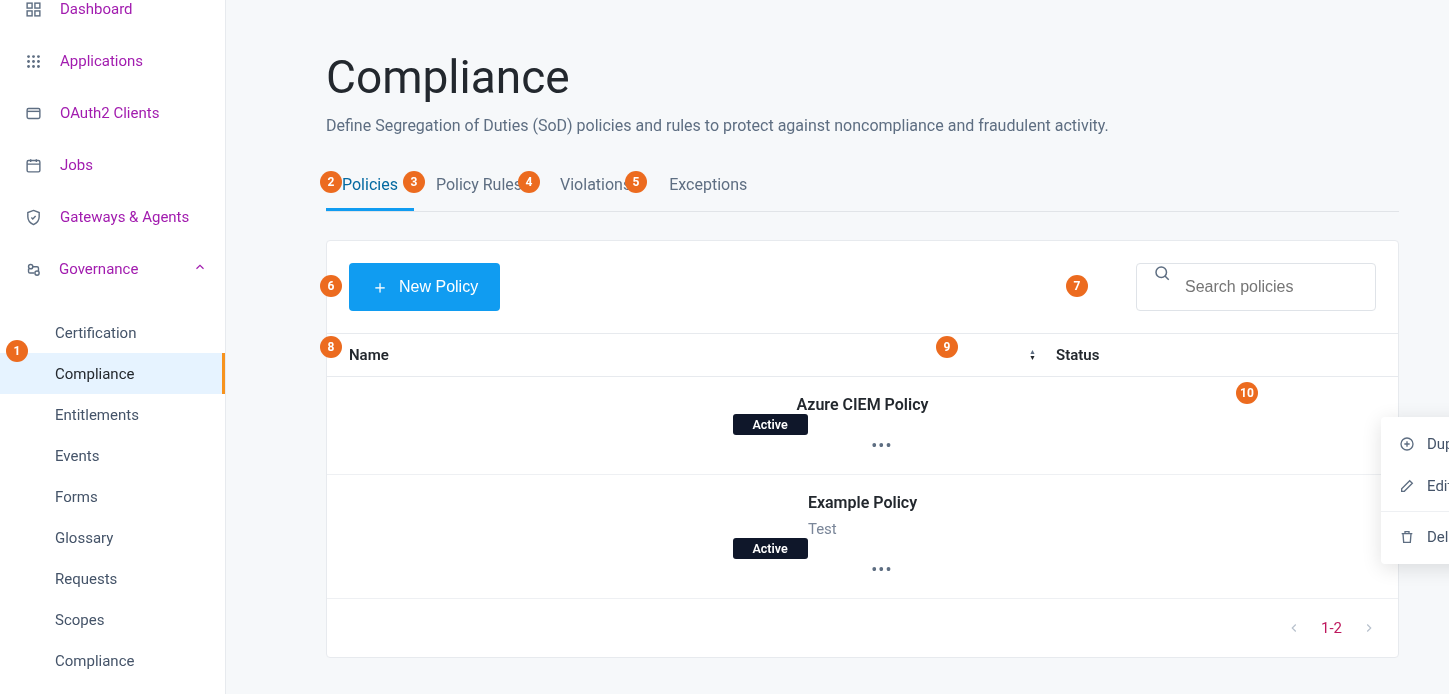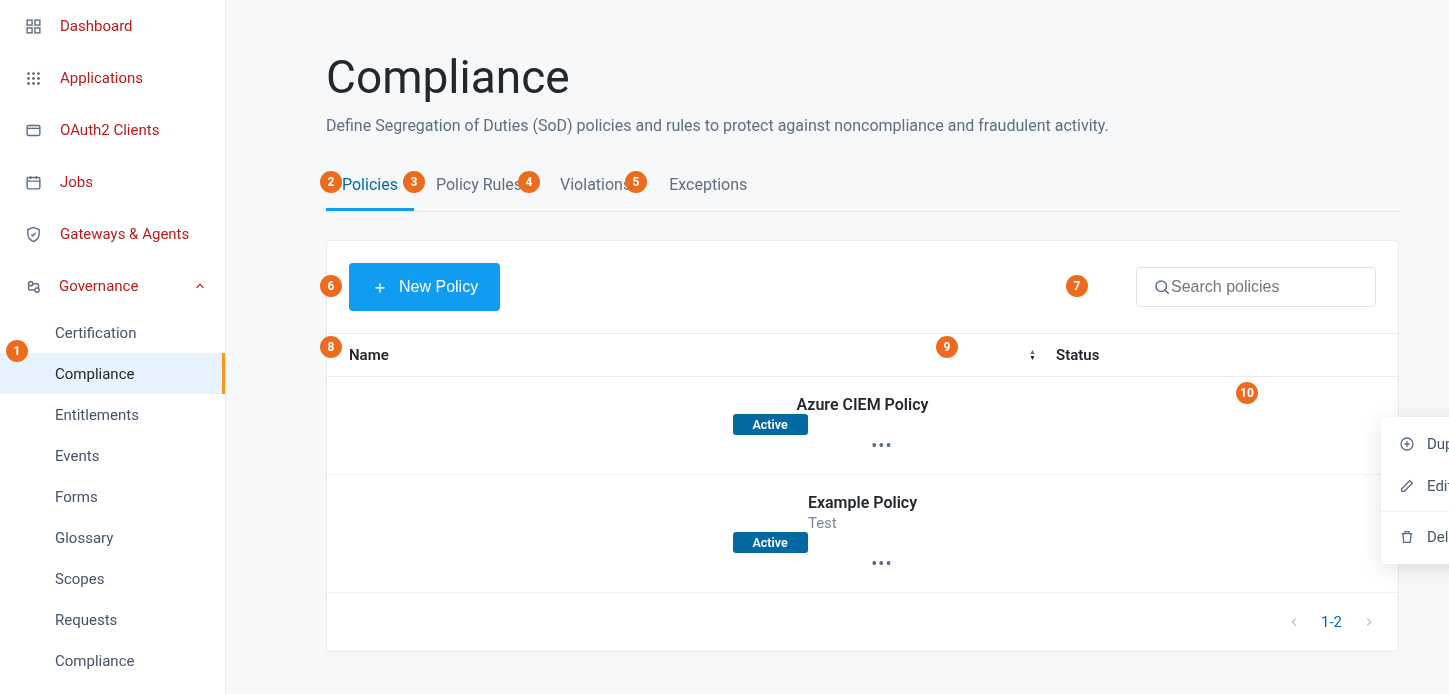--- a/index.html
+++ b/index.html
@@ -15,24 +15,24 @@
   
   .sidebar {
     width: 226px;
     background: #fff;
     border-right: 1px solid #e7eaee;
     padding-top: 0;
     overflow-y: auto;
   }
   .side-item {
     display: flex;
-    align-items: center;
+    align-items: flex-start;
     height: 52px;
     padding: 0 18px 0 24px;
-    color: #b91c1c;
+    color: #a21caf;
     font-size: 15px;
     cursor: pointer;
     gap: 18px;
   }
   .side-item .icon { width: 18px; height: 18px; display:flex; align-items:center; justify-content:center; color:#5e6e82;}
   .side-item.expandable { justify-content: space-between; }
   .side-item .left { display:flex; align-items:center; gap:17px;}
   .chevron { width:14px; height:14px; }
   .sub-item {
     display:flex;
@@ -93,24 +93,24 @@
     font-size: 16px;
     display:flex;
     align-items:center;
     gap: 10px;
     cursor:pointer;
   }
   .btn-primary .plus { font-size: 18px; font-weight: 300; }
   .search-wrap {
     border:1px solid #dfe3e8;
     border-radius:4px;
-    height:40px;
-    display:flex;
-    align-items:center;
+    height:48px;
+    display:flex;
     padding: 0 16px;
+    gap: 14px;
     width: 240px;
   }
   .search-wrap input {
     border:none;
     outline:none;
     font-size:16px;
     color:#5e6e82;
     width:100%;
   }
   .search-wrap .sicon { width:18px;height:18px; color:#5e6e82;}
@@ -132,38 +132,38 @@
     display:flex;
     align-items:center;
     padding: 18px 22px;
     border-bottom:1px solid #eef0f3;
     position:relative;
     flex-direction:column;
   }
   .table-row:first-of-type { background:#f7f9fb; }
   .row-name { flex:1; }
   .row-title { font-size:16px; font-weight:600; color:#23282e; }
-  .row-sub { font-size:15px; color:#7a8699; margin-top:2px;}
+  .row-sub { font-size:15px; color:#7a8699; margin-top:8px;}
   .badge {
-    background:#0369a1;
+    background:#0f172a;
     color:#fff;
     font-size:12.5px;
     font-weight:600;
     padding: 3px 20px;
     border-radius: 3px;
     display:inline-block;
   }
   .row-actions { width:60px; text-align:right; }
   .dots { cursor:pointer; color:#5e6e82; font-size:18px; letter-spacing:1px;}
   .table-footer {
     display:flex;
     justify-content:flex-end;
     padding: 20px 22px;
     font-size:15px;
-    color:#0369a1;
+    color:#be185d;
     gap: 20px;
     align-items:center;
   }
   .pager-btn { color:#b7c0cc; cursor:pointer; font-size:16px;}
   
   .dropdown {
     position:absolute;
     top: 417px;
     left: 1155px;
     width: 158px;
@@ -290,24 +290,24 @@
     <div class="sub-item">
         <span>Events</span>
       </div>
     <div class="sub-item">
         <span>Forms</span>
       </div>
     <div class="sub-item">
         <span>Glossary</span>
       </div>
     <div class="sub-item">
+        <span>Requests</span>
+      </div>
+    <div class="sub-item">
         <span>Scopes</span>
-      </div>
-    <div class="sub-item">
-        <span>Requests</span>
       </div>
     <div class="sub-item">
         <span>Compliance</span>
       </div>
   </div>
 
   <div class="main">
     <div class="content-inner">
       <h1 class="page-title">Compliance</h1>
       <p class="page-subtitle">Define Segregation of Duties (SoD) policies and rules to protect against noncompliance and fraudulent activity.</p>

